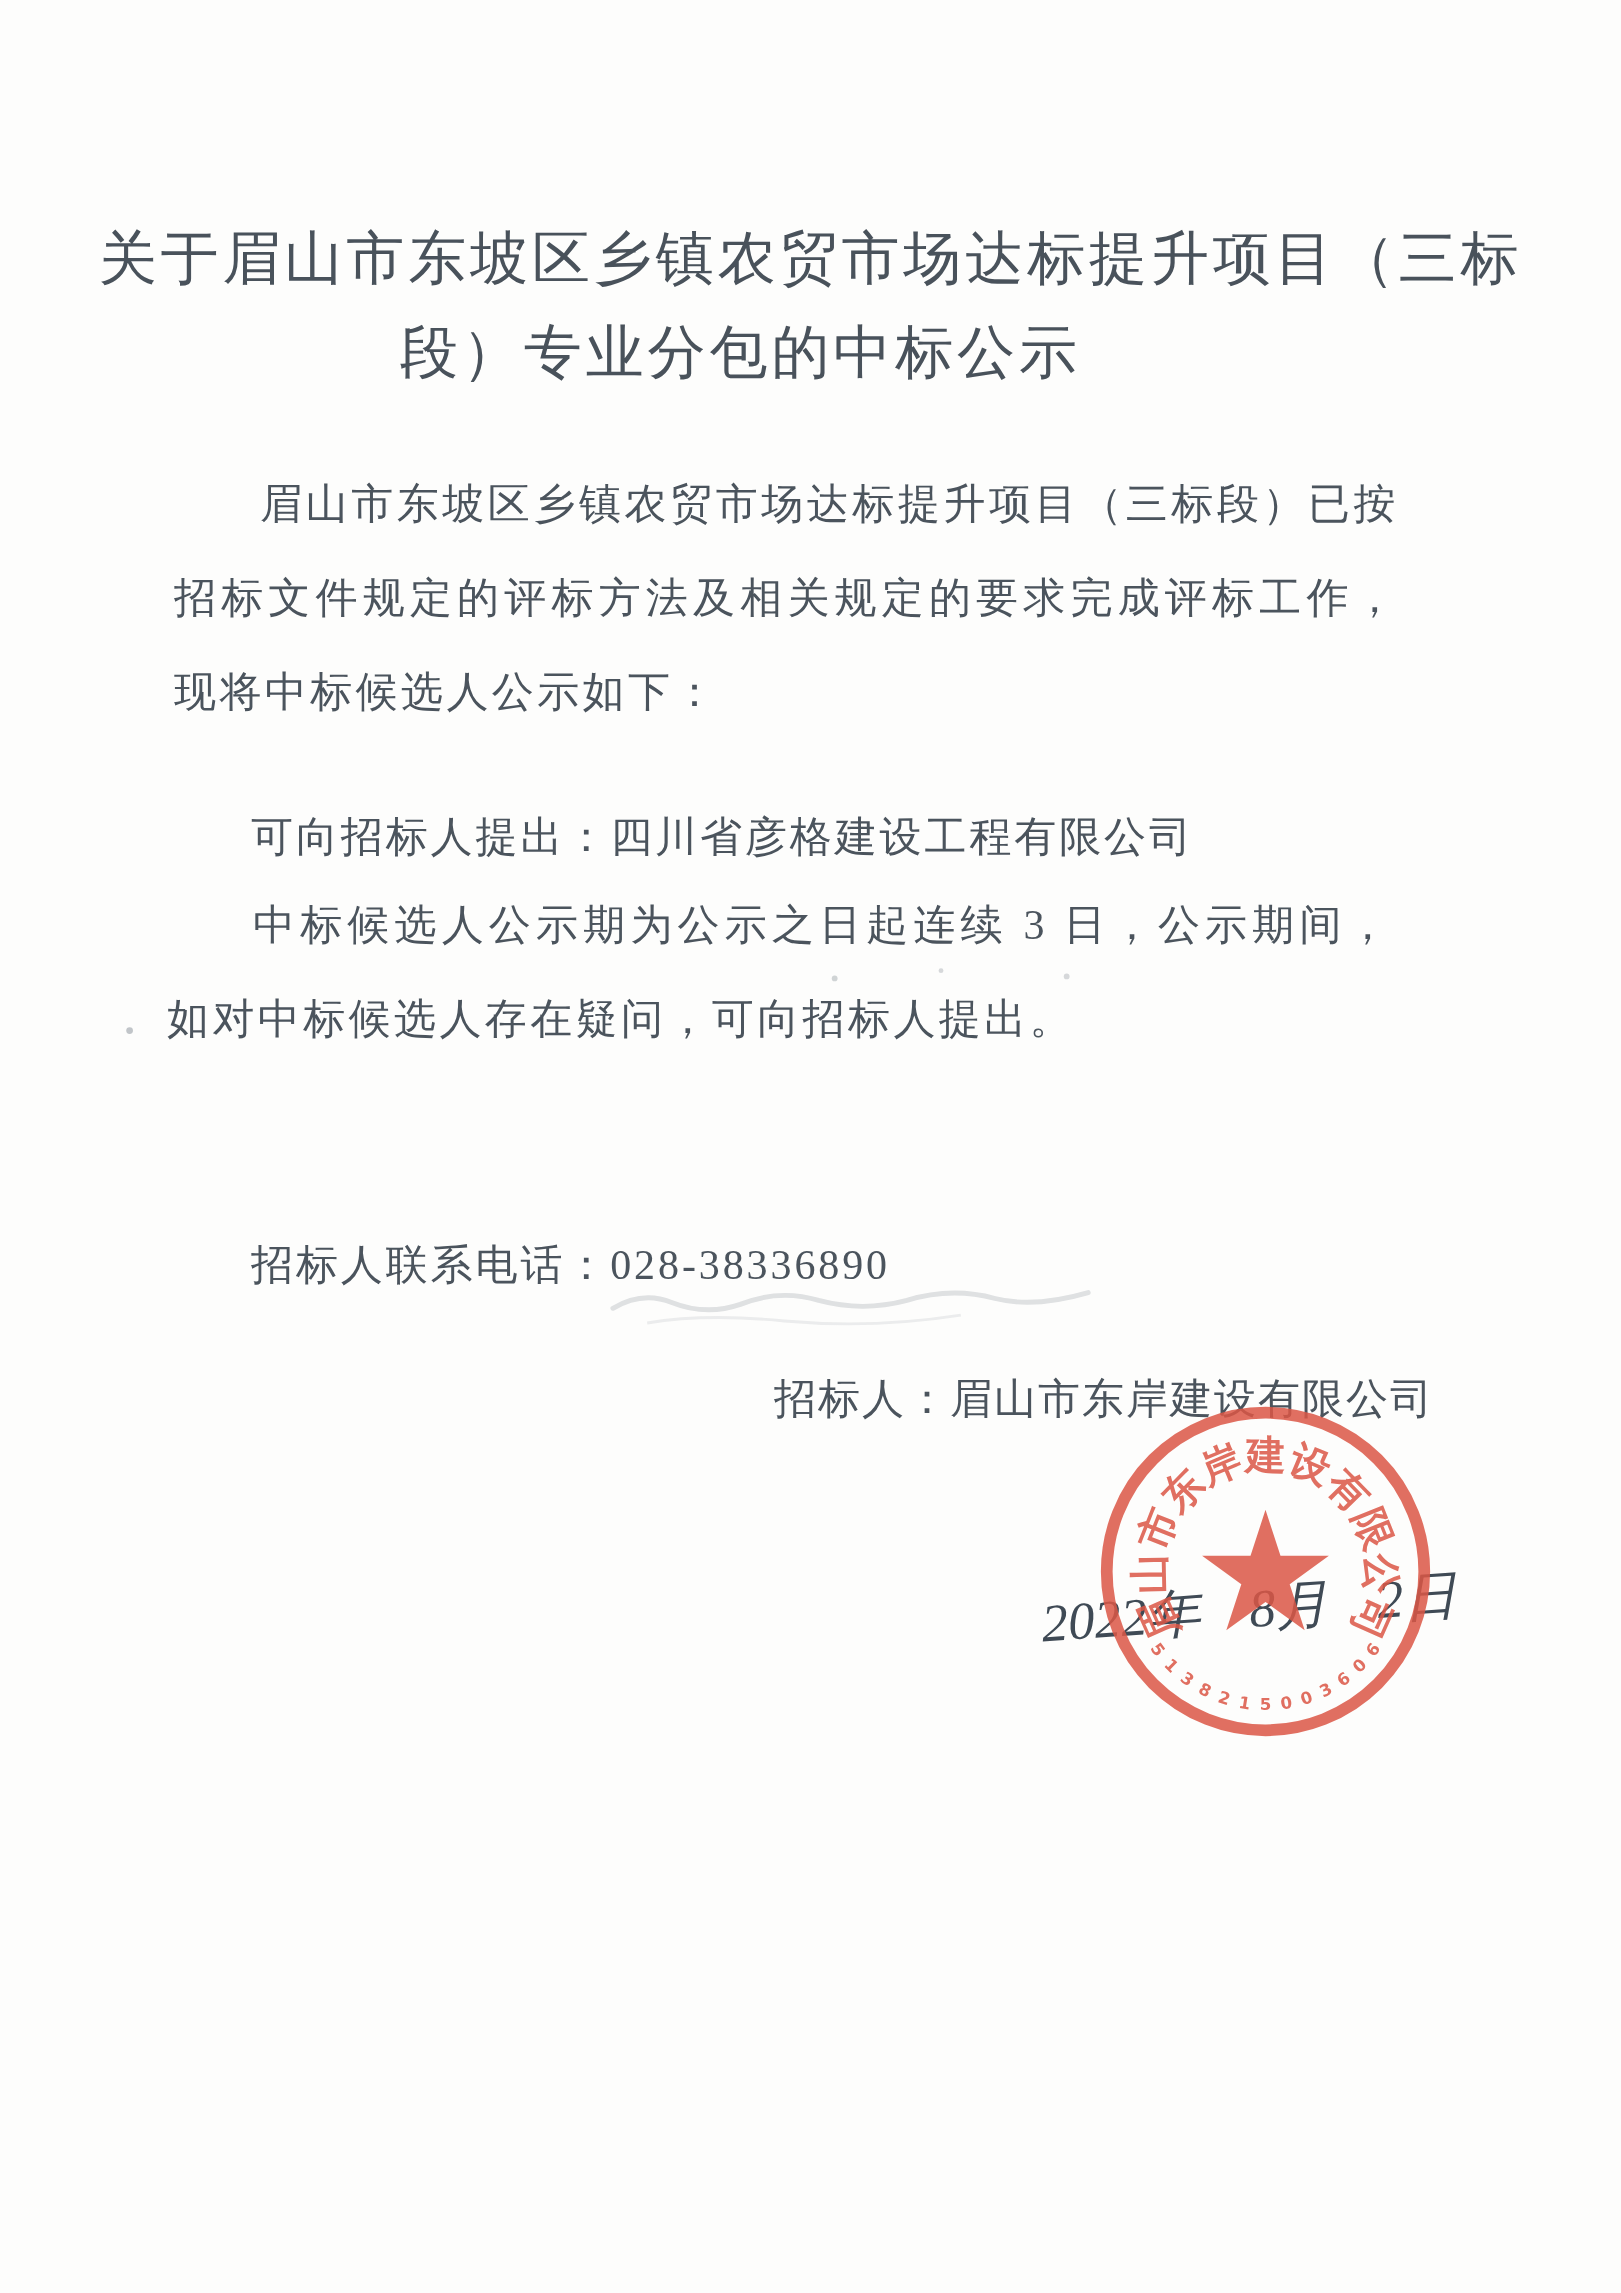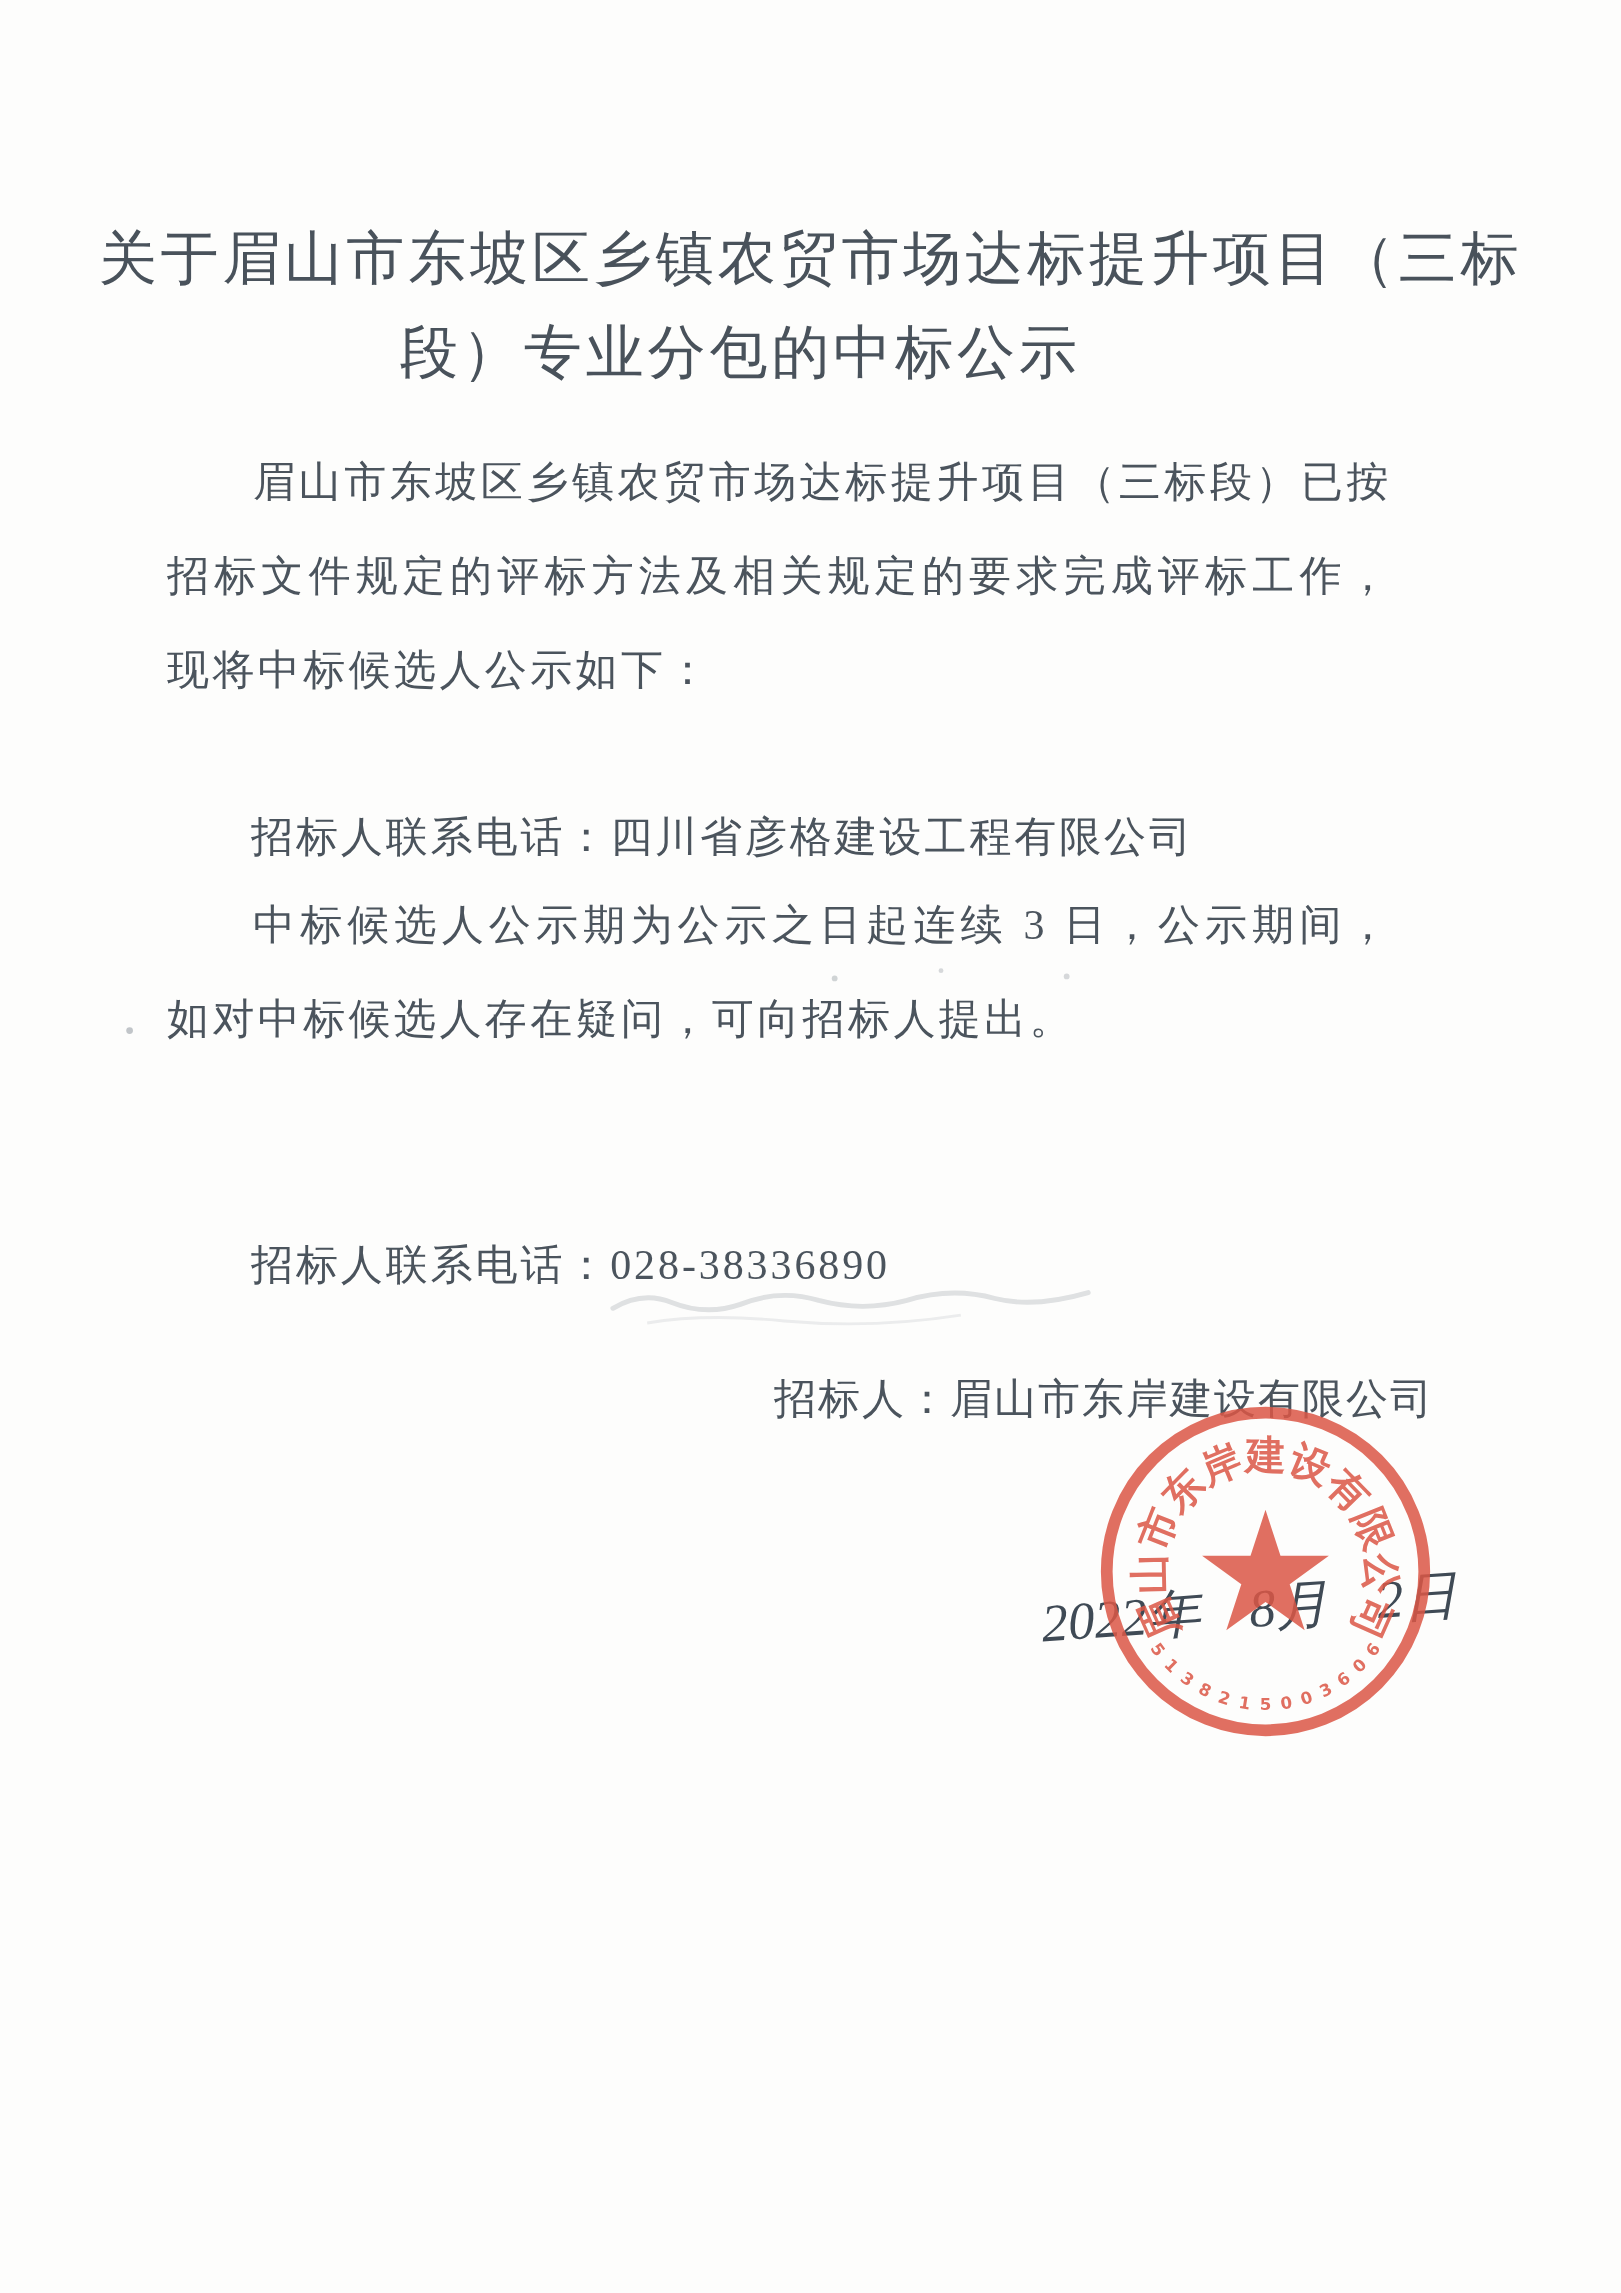--- a/index.html
+++ b/index.html
@@ -18,21 +18,21 @@
     font-size:58px;letter-spacing:3.9px;color:#49525b;
     white-space:nowrap;
   }
   .title1{top:220px;left:0;width:1621px;text-align:center;}
   .title2{top:314px;left:400px;}
   .para{
     left:167px;width:1225px;
     font-size:42px;line-height:94px;letter-spacing:3.4px;
     text-align:justify;text-indent:86px;color:#4b545d;
   }
-  .p1{top:435px;}
+  .p1{top:457px;margin-left:7px;}
   .p2{top:878px;font-family:Liberation Serif, serif;}
   .single{
     font-size:42px;line-height:94px;letter-spacing:2.9px;
     white-space:nowrap;color:#4b545d;
   }
   .candidate{top:790px;left:251px;}
   .phone{top:1218px;left:251px;}
   .signature{top:1352px;left:774px;letter-spacing:2px;}
   .date-line{
     top:1574px;left:1041px;
@@ -52,21 +52,21 @@
 </head>
 <body>
 
 <div class="page">
 
   <div class="abs title-line title1">关于眉山市东坡区乡镇农贸市场达标提升项目（三标</div>
   <div class="abs title-line title2">段）专业分包的中标公示</div>
 
   <p class="abs para p1">眉山市东坡区乡镇农贸市场达标提升项目（三标段）已按招标文件规定的评标方法及相关规定的要求完成评标工作，现将中标候选人公示如下：</p>
 
-  <p class="abs single candidate">招标人联系电话：四川省彦格建设工程有限公司</p>
+  <p class="abs single candidate">可向招标人提出：四川省彦格建设工程有限公司</p>
 
   <p class="abs para p2">中标候选人公示期为公示之日起连续 3 日，公示期间，如对中标候选人存在疑问，可向招标人提出。</p>
 
   <p class="abs single phone">招标人联系电话：028-38336890</p>
 
   <p class="abs single signature">招标人：眉山市东岸建设有限公司</p>
 
   <div class="abs date-line">
     <span>2022年</span><span>8月</span><span>2日</span>
   </div>

